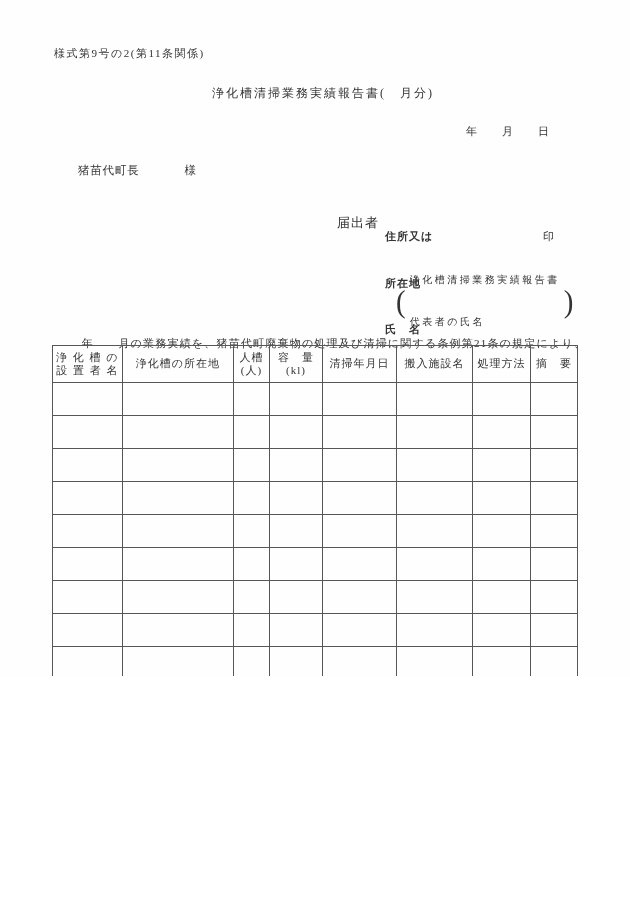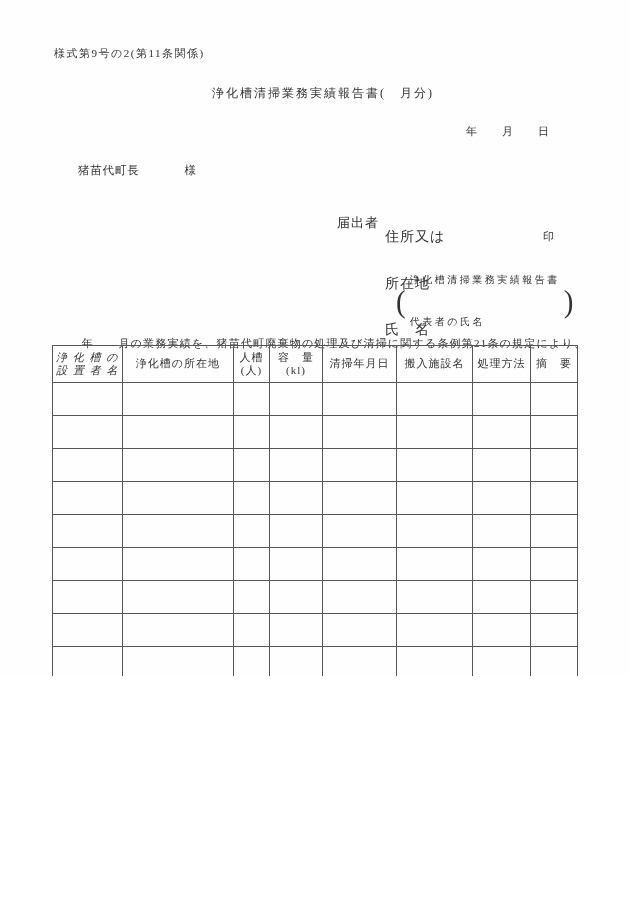--- a/index.html
+++ b/index.html
@@ -17,21 +17,21 @@
   .form-number { left: 54px; top: 46px; font-size: 11px; letter-spacing: 1.5px; }
   .form-title  { left: 212px; top: 85px; font-size: 12px; letter-spacing: 2px; }
 
   .date-line { left: 466px; top: 124px; font-size: 11px; display: flex; }
   .date-line span + span { margin-left: 25px; }
 
   .recipient { left: 78px; top: 163px; font-size: 11.5px; letter-spacing: 0.8px; display: flex; text-align: right; }
   .recipient .honorific { margin-left: 45px; }
 
   .submitter-label { left: 337px; top: 214px; font-size: 13px; letter-spacing: 1px; }
-  .submitter-lines { left: 385px; top: 198px; font-size: 14px; letter-spacing: 1px; line-height: 15.5px; }
+  .submitter-lines { left: 385px; top: 198px; font-size: 11px; letter-spacing: 1px; line-height: 15.5px; font-weight: bold; }
   .seal { left: 543px; top: 229px; font-size: 11px; }
 
   .corp-note { left: 396px; top: 245px; display: flex; align-items: center; }
   .corp-note .paren {
     font-size: 29px; line-height: 31px; font-weight: normal;
     transform: scaleY(1.08); color: var(--text, #333);
   }
   .corp-note .note-lines { margin: 0 4px; font-size: 10px; letter-spacing: 2.5px; line-height: 14px; white-space: pre; }
 
   .paragraph { left: 33px; top: 303px; font-size: 11px; letter-spacing: 1.2px; line-height: 16px; }
@@ -43,21 +43,21 @@
   }
   .report th, .report td {
     border: 1px solid var(--border, #565656);
     padding: 0; font-weight: normal; vertical-align: middle;
   }
   .report thead th {
     height: 37px; font-size: 11px; letter-spacing: 1px;
     text-align: center; line-height: 13.5px;
   }
   .report thead th div { white-space: pre; }
-  .report thead th .spread { letter-spacing: 1.5px; font-style: italic; }
+  .report thead th .spread { letter-spacing: 1.5px; }
   .report tbody td { height: 33px; }
   .report tfoot td { height: 32px; font-size: 11px; }
   .total-label-cell .total-inner {
     display: flex; justify-content: space-between; align-items: center;
     padding: 0 8px; letter-spacing: 1px;
   }
   .phantom-cell { border: none !important; background: transparent; }
 
   .c1 { width: 70px; }  .c2 { width: 111px; } .c3 { width: 36px; } .c4 { width: 53px; }
   .c5 { width: 74px; }  .c6 { width: 76px; }  .c7 { width: 58px; } .c8 { width: 47px; }

